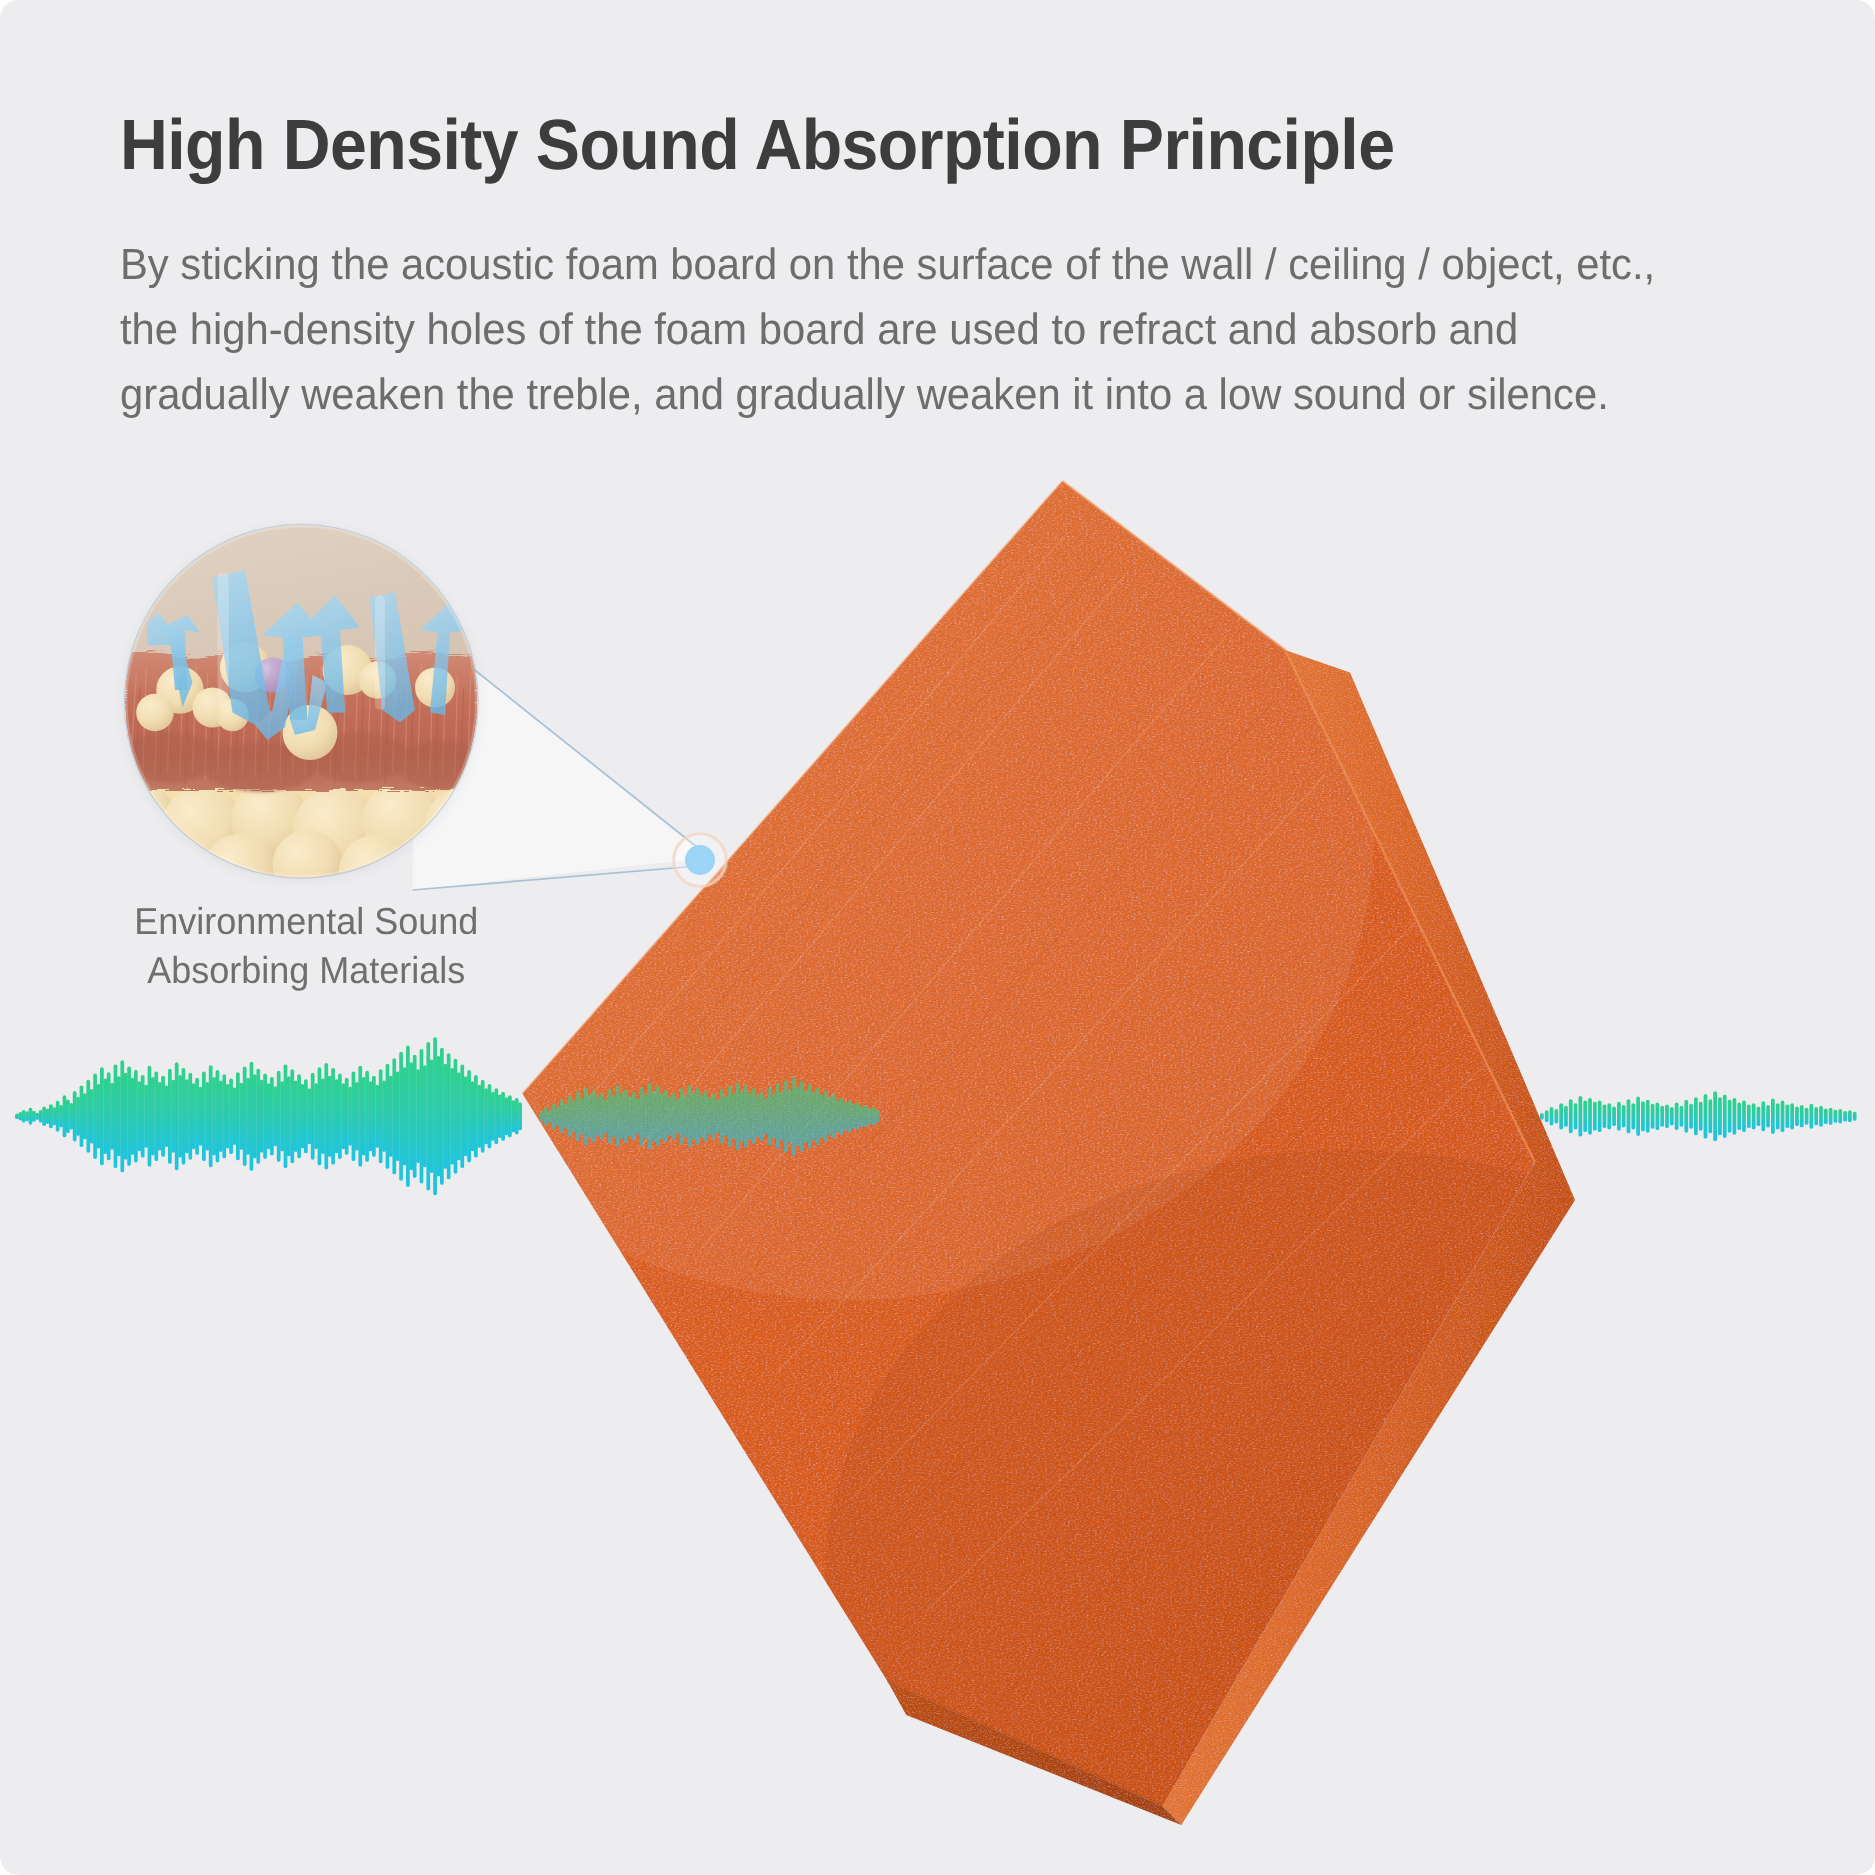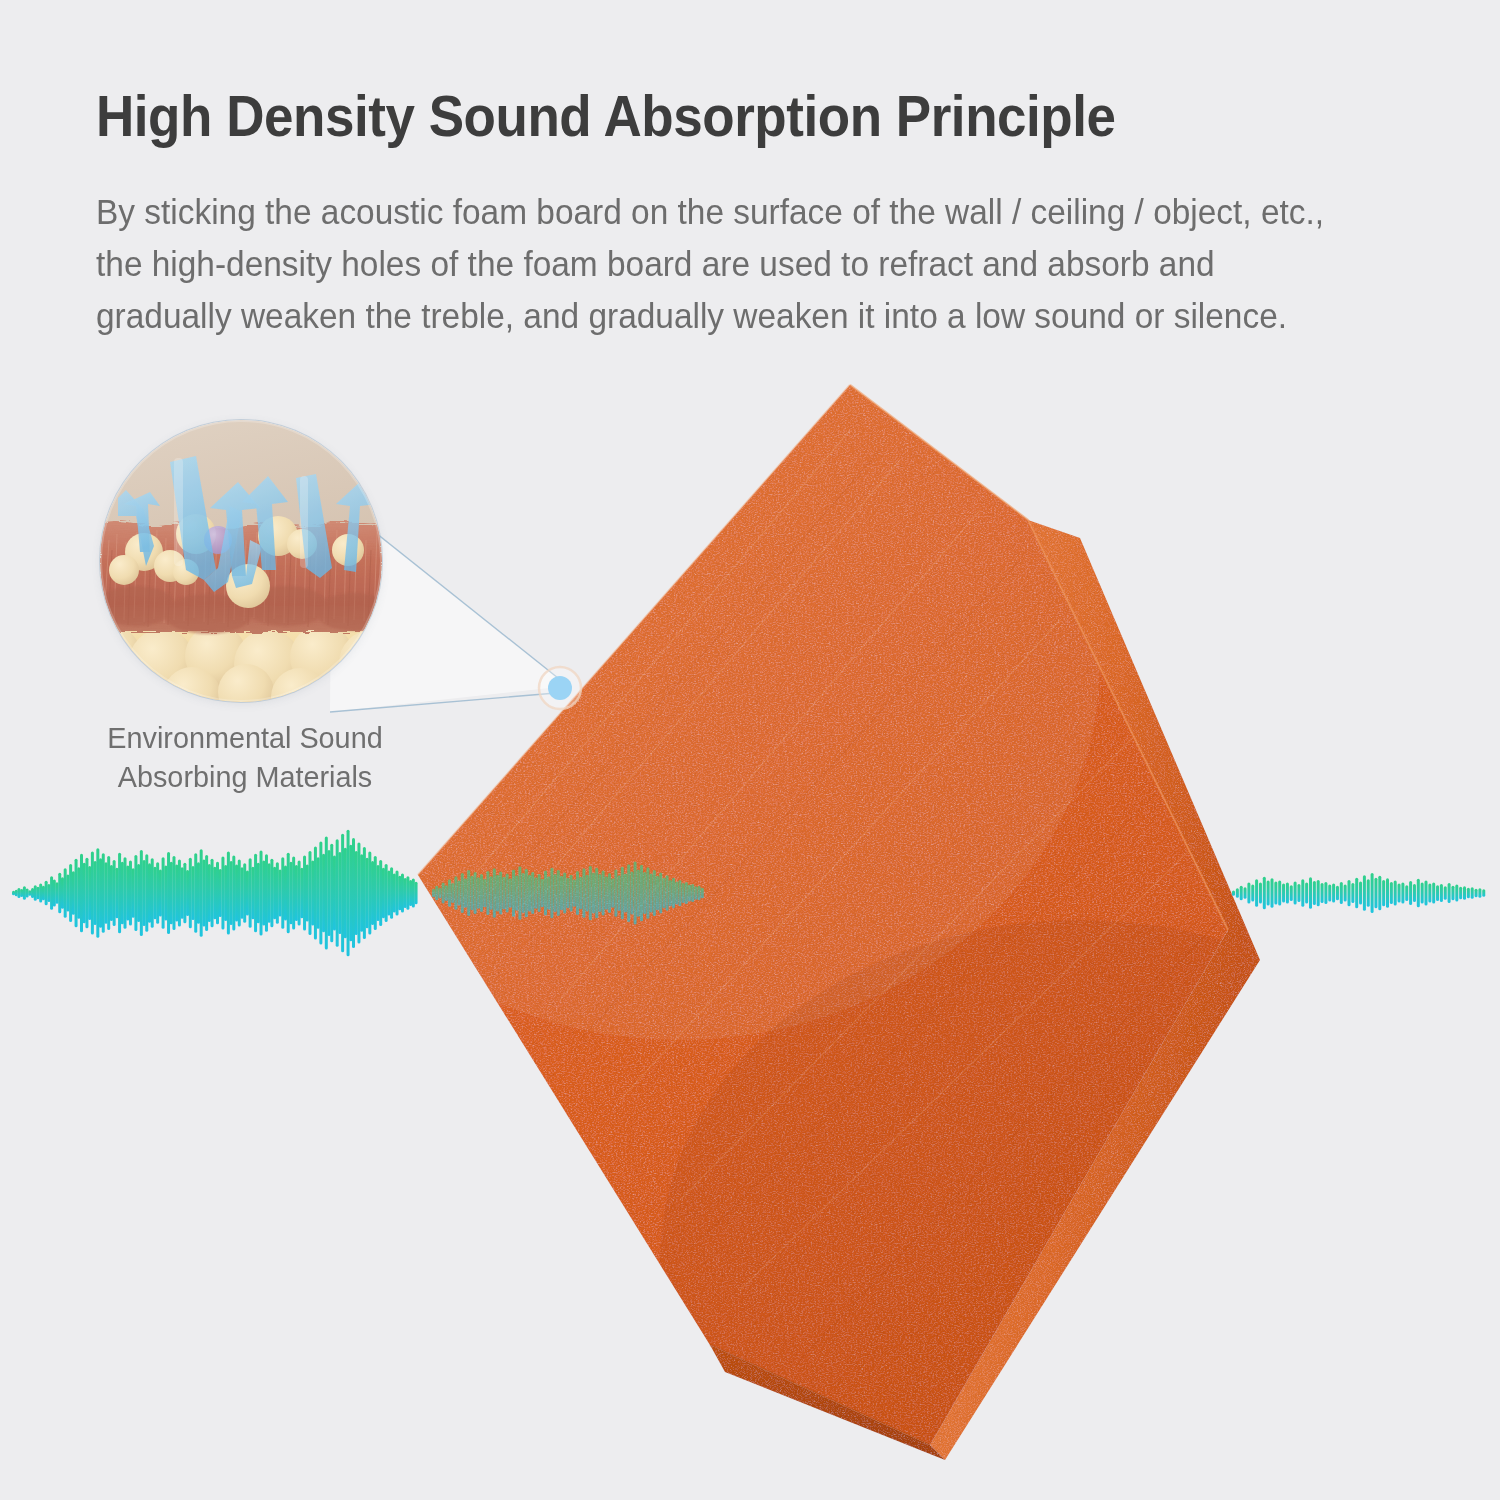--- a/index.html
+++ b/index.html
@@ -11,20 +11,21 @@
     font-family: "Liberation Sans", sans-serif;
     overflow: hidden;
   }
 
   #stage {
     position: relative;
     width: 1500px;
     height: 1500px;
     background: #ededef;
     overflow: hidden;
+    border-radius: 15px;
   }
 
   
   #headline {
     position: absolute;
     left: 96px;
     top: 84px;
     width: 1320px;
     font-family: "Liberation Sans", sans-serif;
     font-weight: bold;

